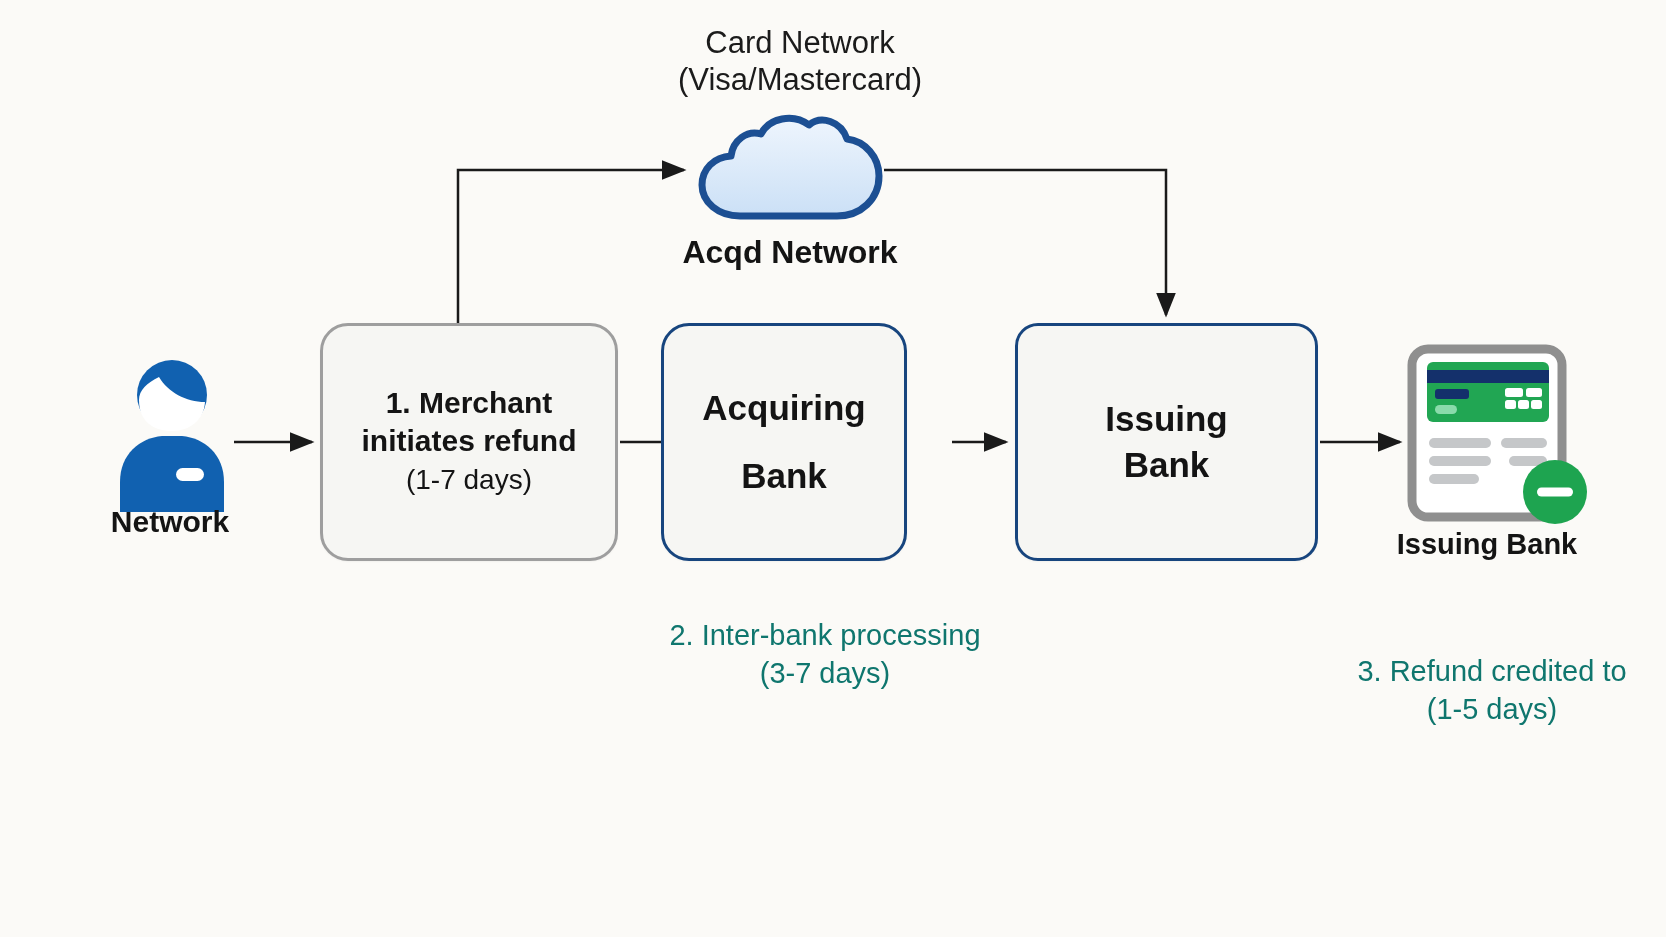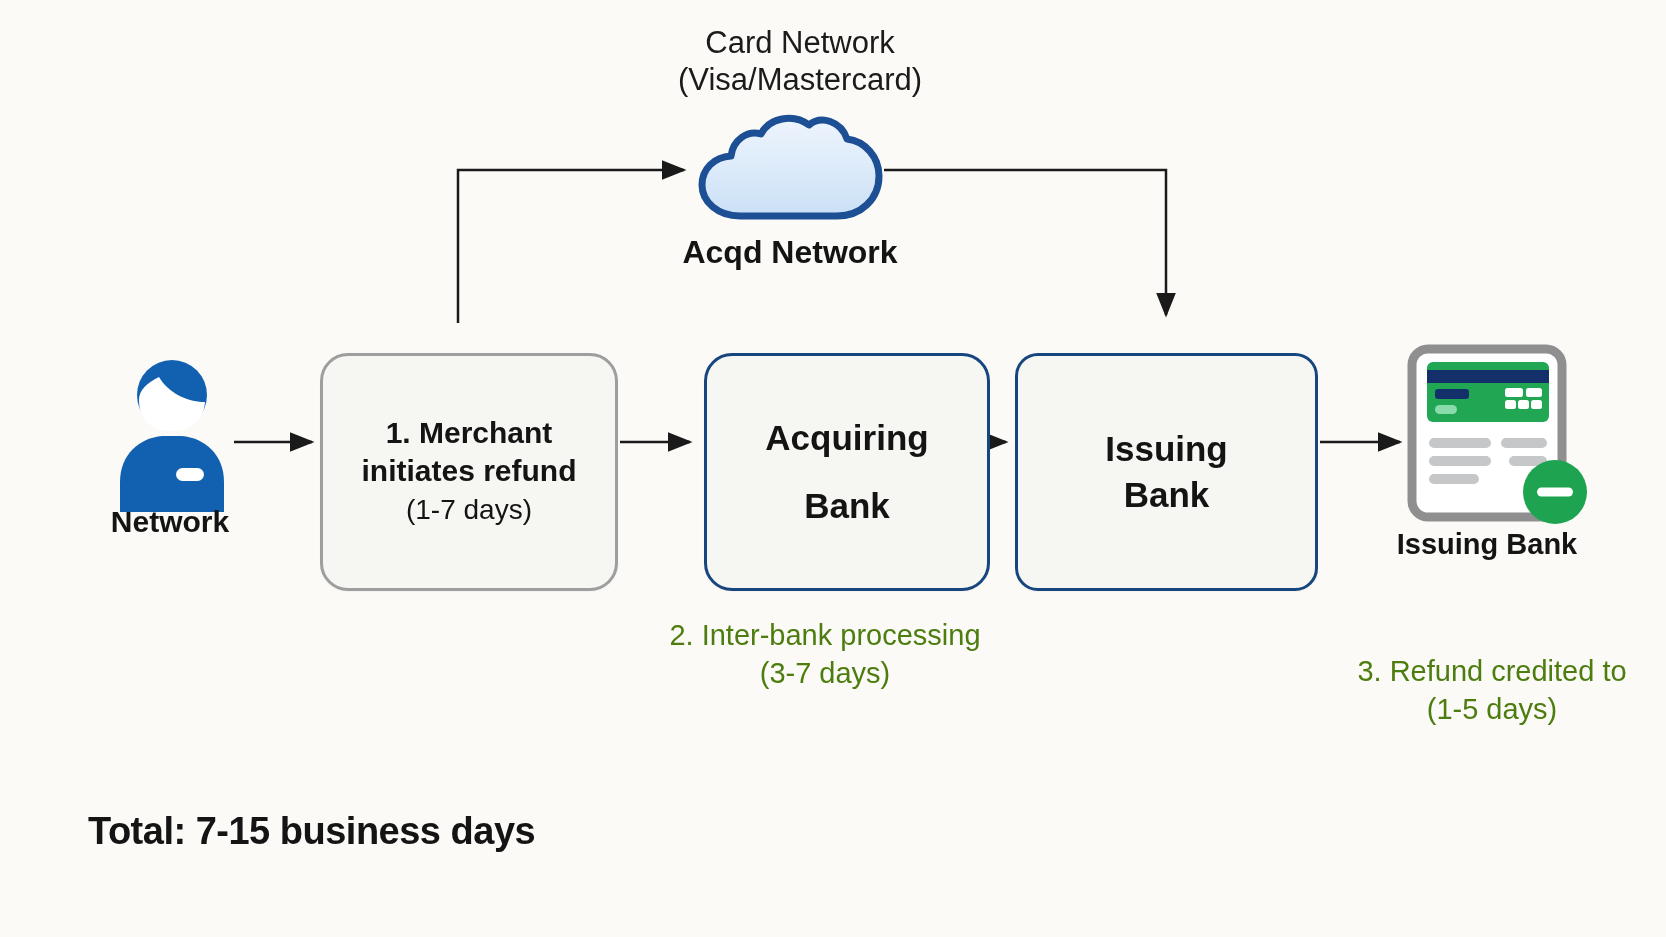--- a/index.html
+++ b/index.html
@@ -34,49 +34,48 @@
   
   .node {
     position: absolute;
     top: 323px; height: 238px;
     border-radius: 28px;
     background: #f6f6f3;
     box-sizing: border-box;
     display: flex; flex-direction: column;
     align-items: center; justify-content: center;
     box-shadow: 0 1px 2px rgba(0,0,0,0.04);
-    margin-top: 30px;
   }
   .node-merchant {
     left: 320px; width: 298px;
     border: 3px solid #9e9e9e;
   }
   .node-bank {
     border: 3.5px solid #17457e;
   }
-  .node-acquiring { left: 704px;  width: 286px; gap: 22px; }
+  .node-acquiring { left: 661px;  width: 246px; gap: 22px; }
   .node-issuing   { left: 1015px; width: 303px; border-radius: 23px; }
   .node .l-bold    { font-size: 30px; font-weight: bold; line-height: 38px; }
   .node .l-regular { font-size: 28px; line-height: 40px; }
   .node-bank .l-big { font-size: 35px; font-weight: bold; line-height: 46px; }
 
   
   .customer-label {
     left: 170px; top: 505px;
     font-size: 30px; font-weight: bold; white-space: nowrap;
   }
   .card-label {
     left: 1487px; top: 528px;
     font-size: 29px; font-weight: bold; white-space: nowrap;
   }
 
   
   .annotation {
     font-size: 29px; line-height: 38px;
-    color: #4d7c0f; white-space: nowrap;
+    color: #0f766e; white-space: nowrap;
   }
   .annotation-interbank { left: 825px;  top: 616px; }
   .annotation-refund    { left: 1492px; top: 616px; margin-top: 36px; }
 
   .total-label {
     left: 88px; top: 810px;
     font-size: 38px; font-weight: bold;
     letter-spacing: -0.5px; white-space: nowrap;
   }
 
@@ -184,15 +183,14 @@
   <div class="abs center-x txt-c annotation annotation-interbank">
     <div>2. Inter-bank processing</div>
     <div>(3-7 days)</div>
   </div>
 
   <div class="abs center-x txt-c annotation annotation-refund">
     <div>3. Refund credited to</div>
     <div>(1-5 days)</div>
   </div>
 
-  <div class="abs total-label">Total: 7-15 business days</div>
 
 </div>
 
 </body></html>

